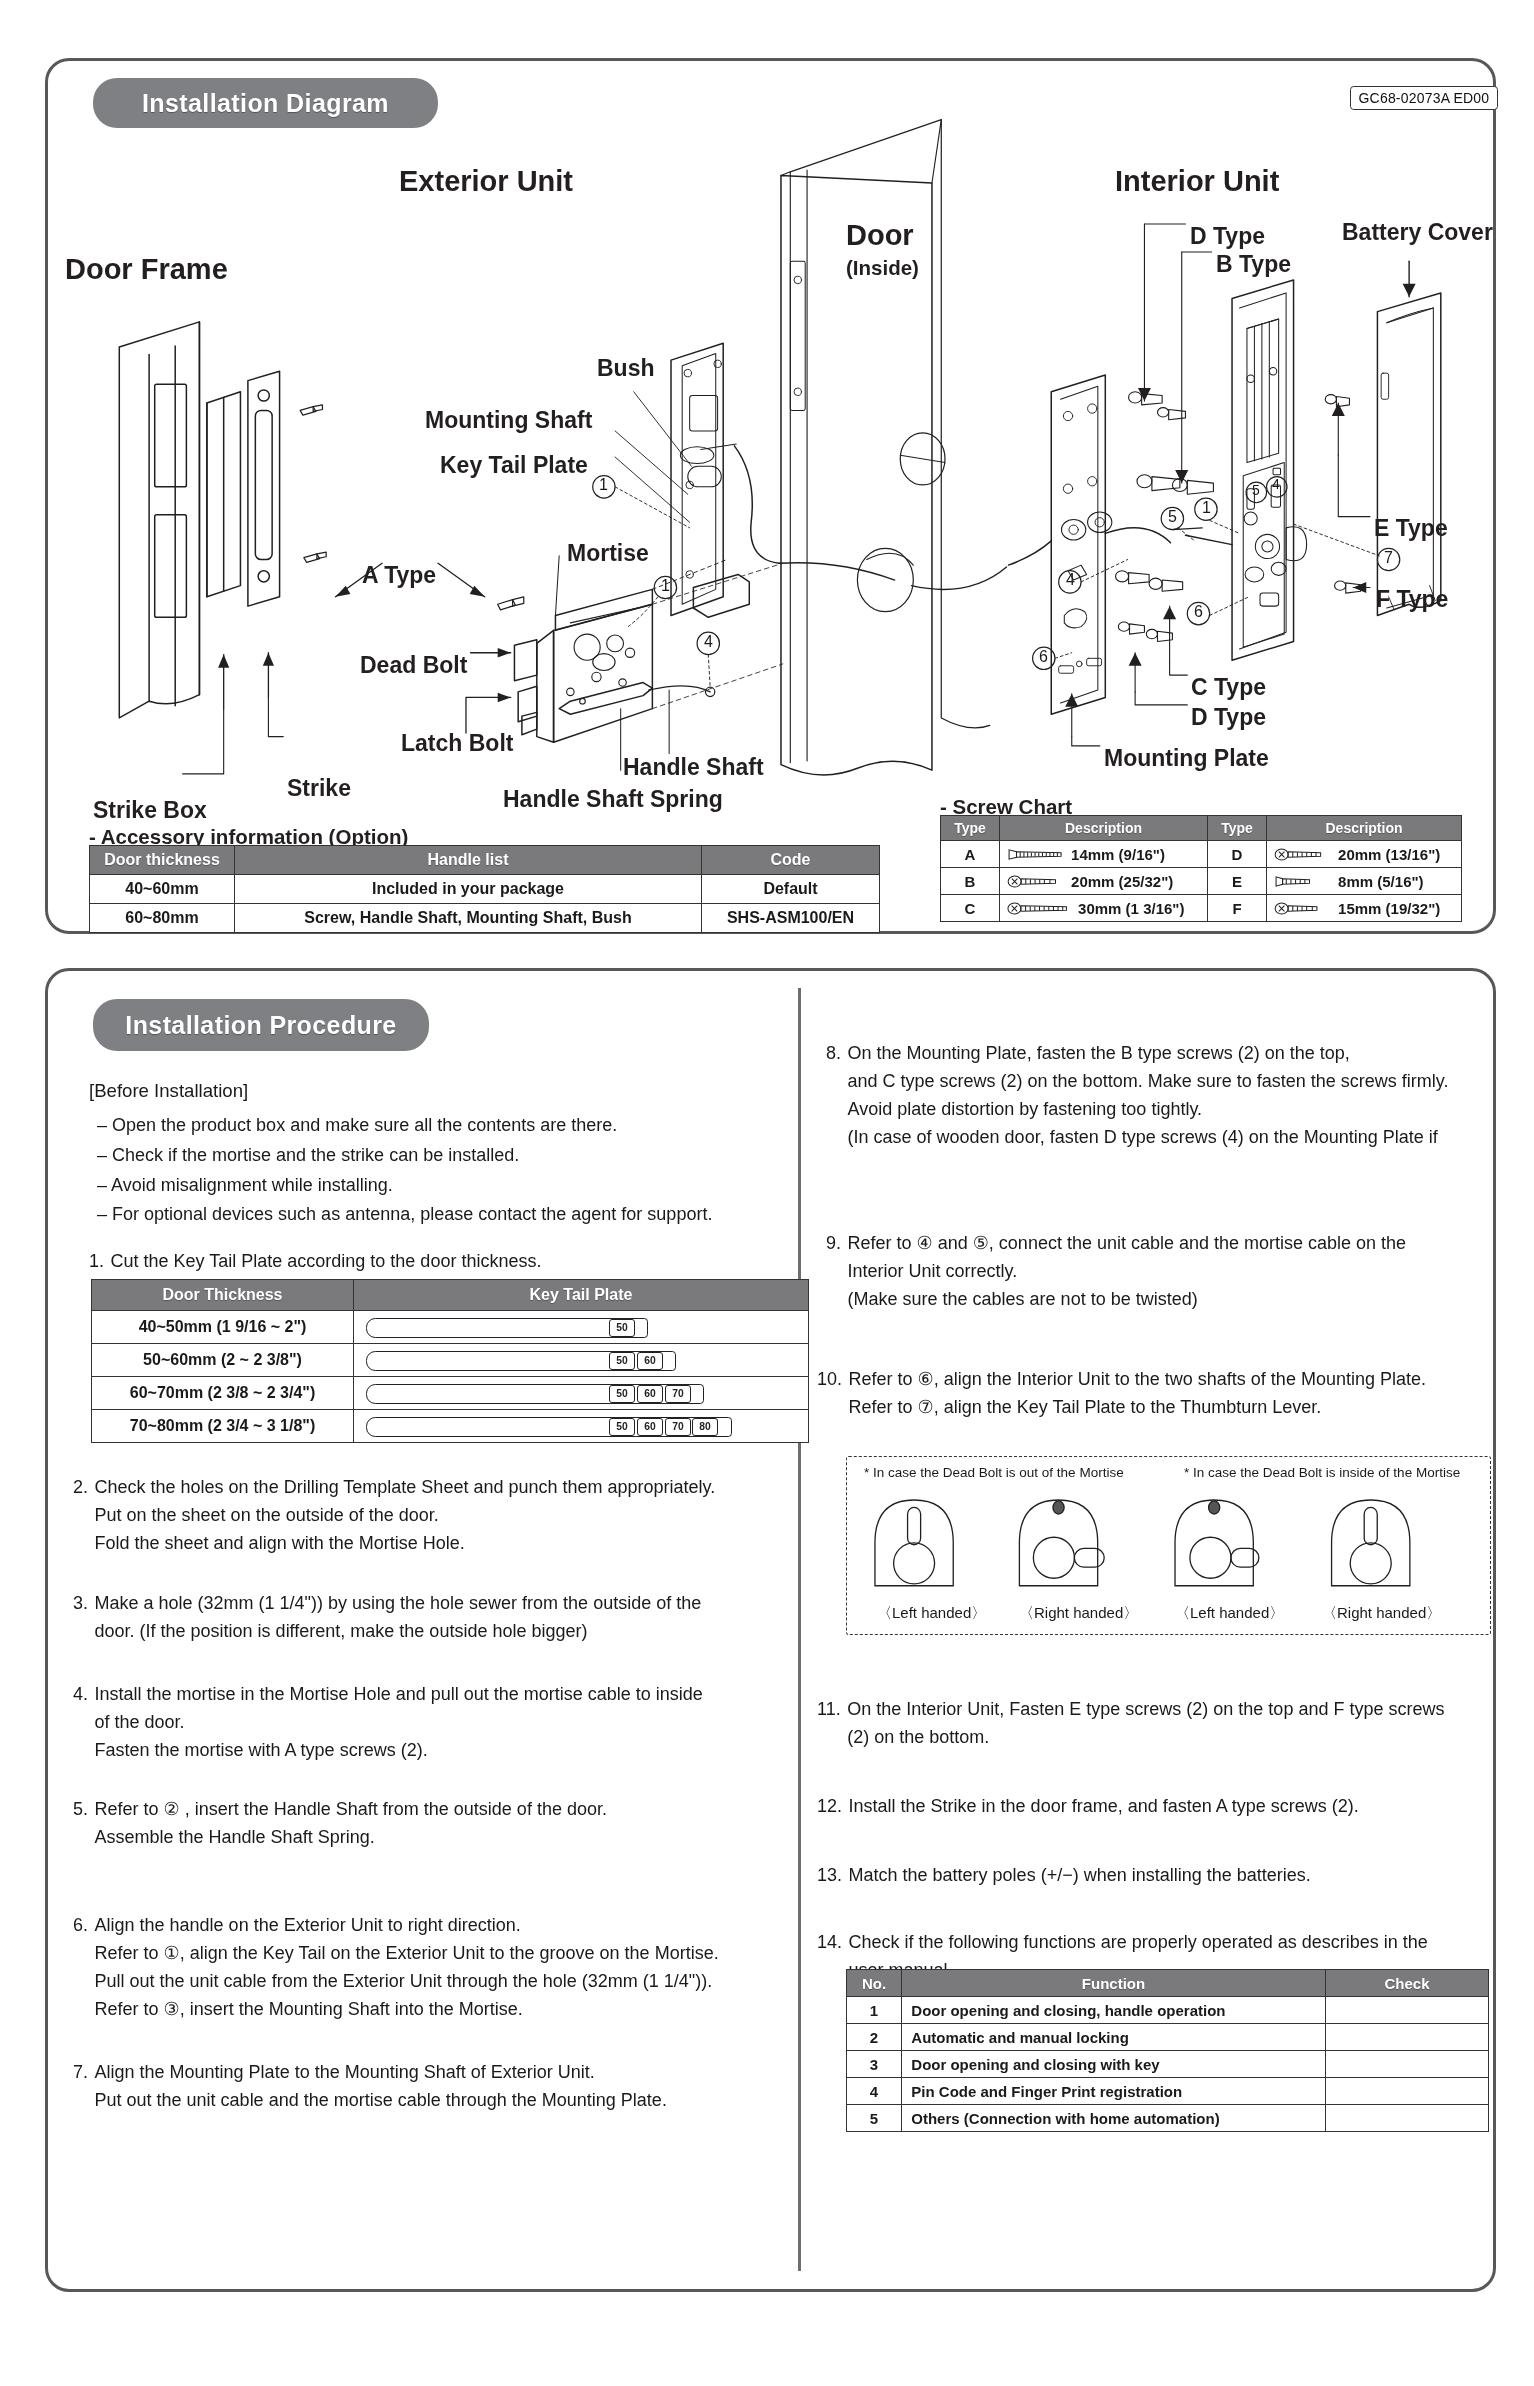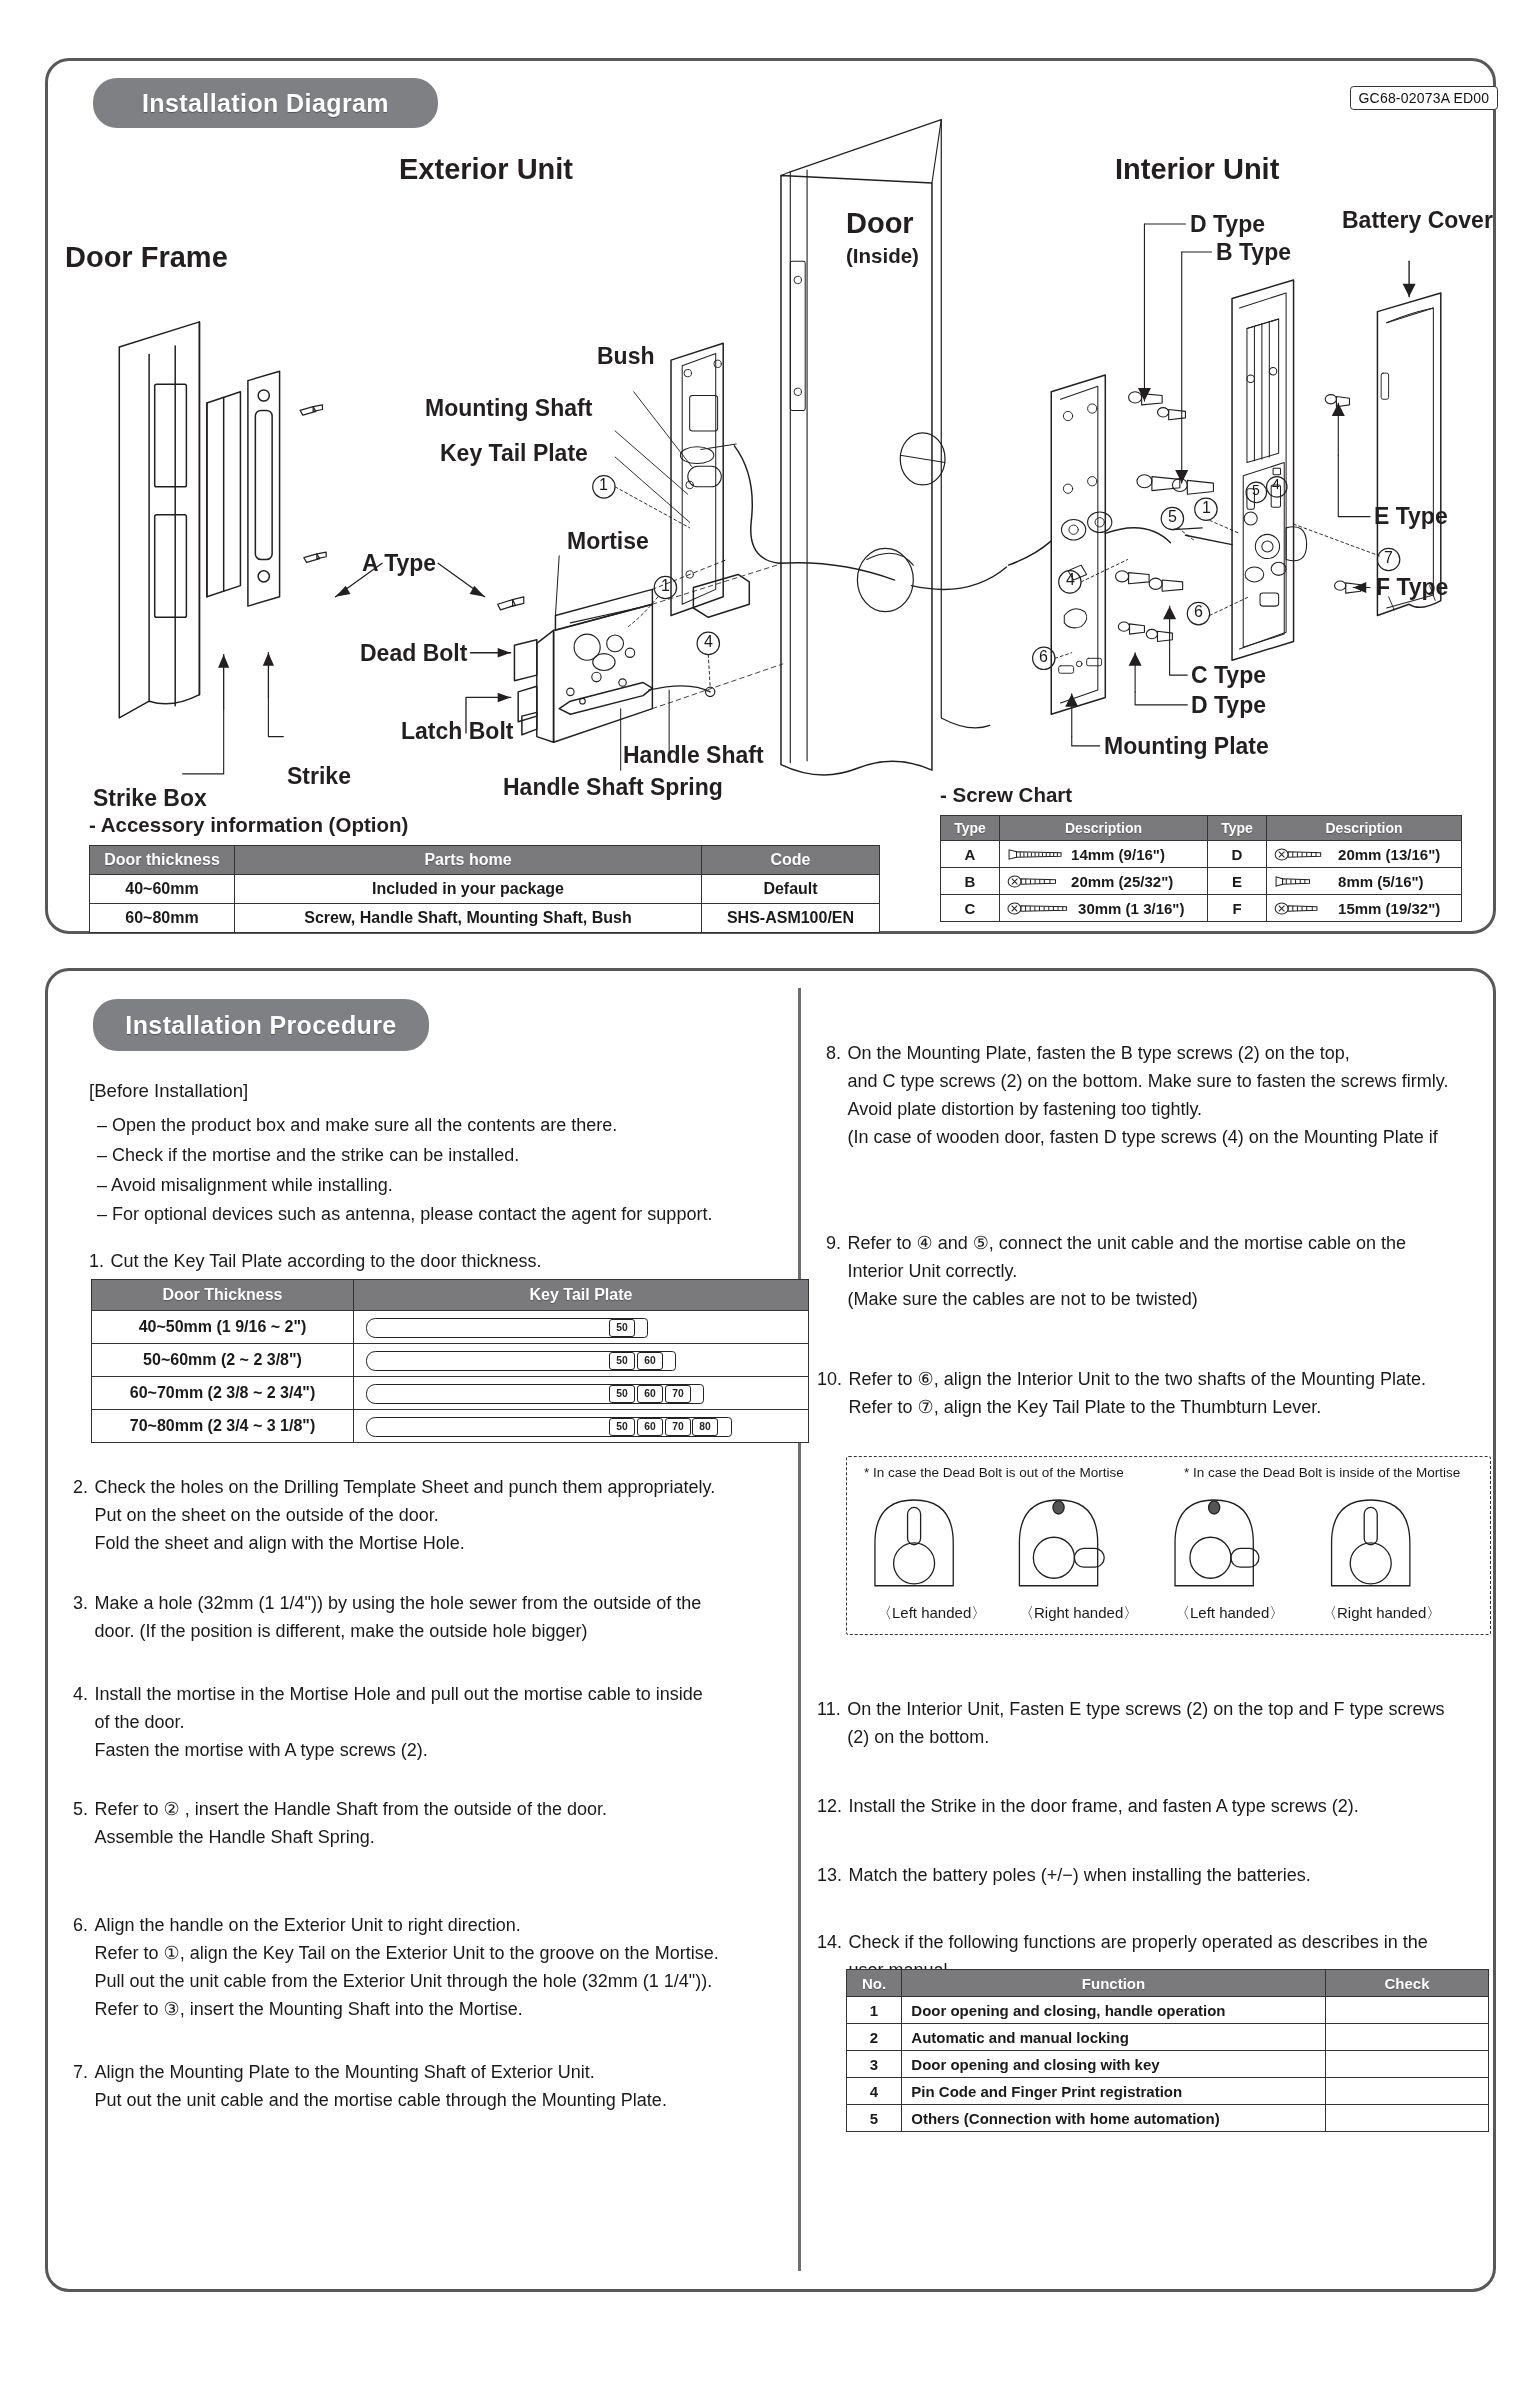--- a/index.html
+++ b/index.html
@@ -39,21 +39,21 @@
   
   #doc-code{
     position:absolute;left:1350px;top:86px;
     border:0.9px solid #333;border-radius:3.7px;
     padding:2.8px 7.5px;font-size:14px;letter-spacing:0.2px;
     font-family:"Liberation Sans", sans-serif;
     background:#fff;color:#111;
   }
 
   
-  .lbl{position:absolute;font-weight:bold;color:#231f20;white-space:nowrap;}
+  .lbl{position:absolute;font-weight:bold;color:#231f20;white-space:nowrap;margin-top:12px;}
   .big{font-size:29px;}
   .mid{font-size:23px;}
   .sml{font-size:20.5px;}
 
   
   #art{position:absolute;left:0;top:0;width:1534px;height:942px;pointer-events:none;}
 
   
   table{border-collapse:collapse;}
   .tbl{position:absolute;border:1.9px solid #333;}
@@ -434,21 +434,21 @@
   <div style="position:absolute;left:1194px;top:603px;font-size:16px">6</div>
   <div style="position:absolute;left:1384px;top:549px;font-size:16px">7</div>
   <div style="position:absolute;left:1252px;top:482px;font-size:14px">5</div>
   <div style="position:absolute;left:1272px;top:476px;font-size:14px">4</div>
 
   <div class="lbl" style="left:89px;top:813px;font-size:20.5px">- Accessory information (Option)</div>
   <table class="tbl" id="accessory-table">
     <thead>
         <tr>
       <th style="width:142px">Door thickness</th>
-      <th>Parts home</th>
+      <th>Handle list</th>
       <th style="width:175px">Code</th>
     </tr>
       </thead>
     <tbody>
       <tr>
         <td>40~60mm</td>
         <td>Included in your package</td>
         <td>Default</td>
       </tr>
       <tr>

